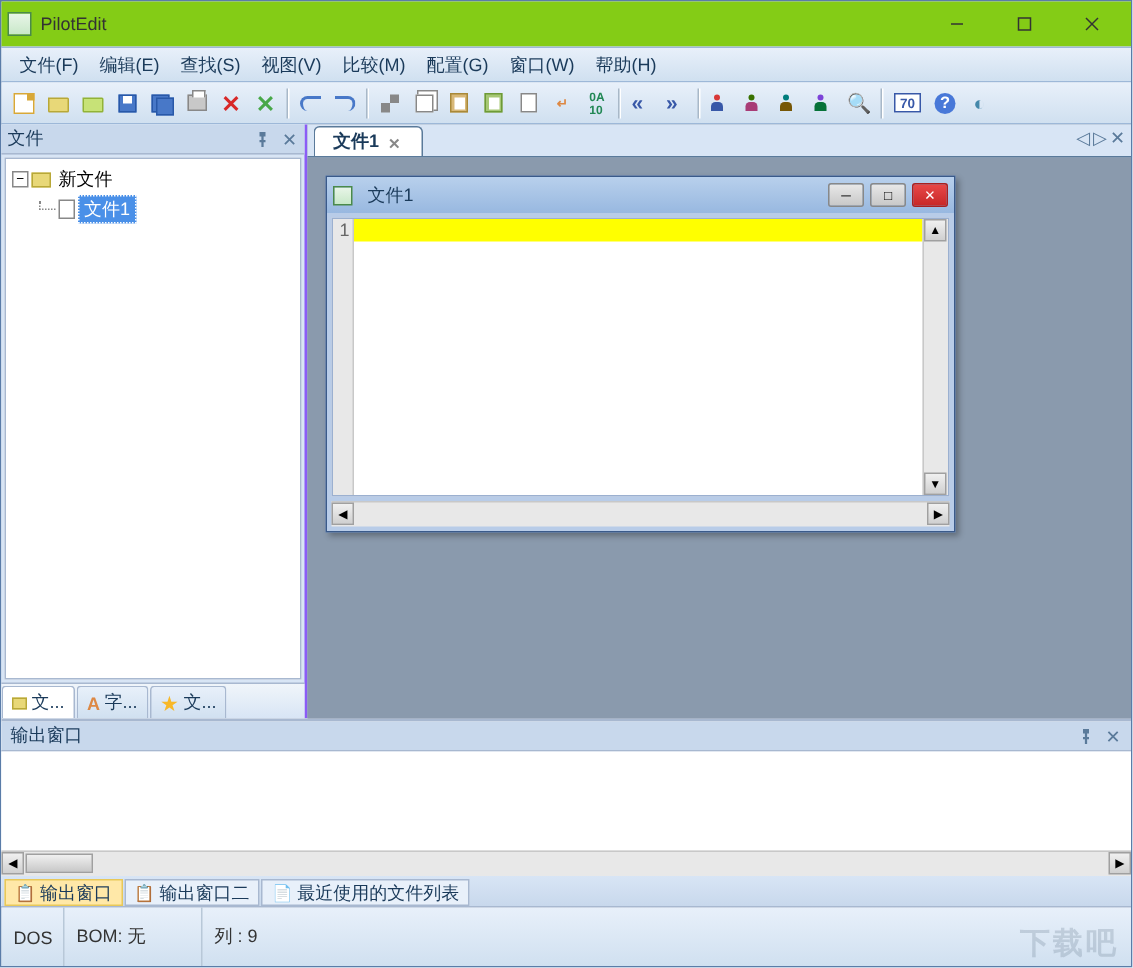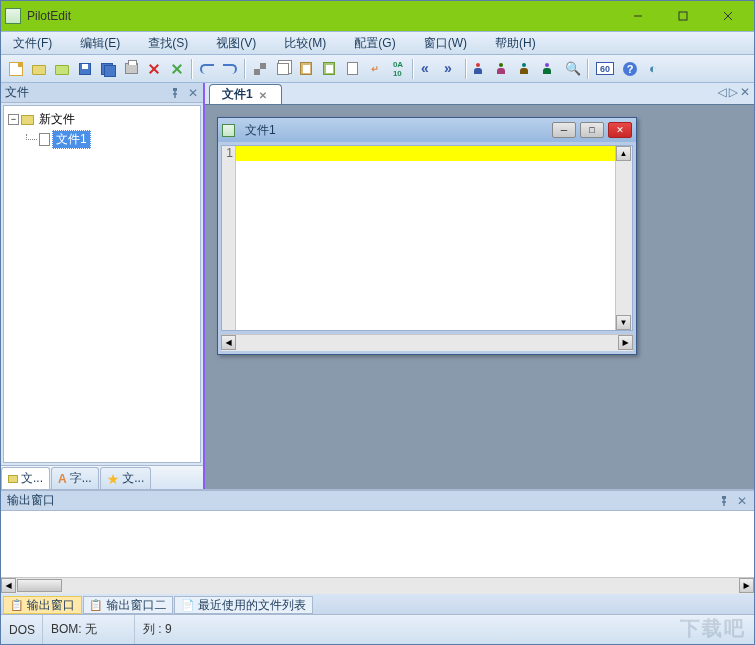--- a/index.html
+++ b/index.html
@@ -3,21 +3,21 @@
 <meta charset="utf-8">
 <style>
 *{box-sizing:border-box;margin:0;padding:0;font-family:"Microsoft YaHei","SimSun",sans-serif;font-size:12px;user-select:none}
 body{width:755px;height:645px;background:#fff;overflow:hidden}
 .window{width:755px;height:645px;border:1px solid #5a7ca8;display:flex;flex-direction:column;background:#fff}
 .titlebar{height:30px;background:#84cc16;display:flex;align-items:center;padding:0 4px}
 .app-icon{width:16px;height:16px;border:1px solid #4a8a4a;background:linear-gradient(#e8f5e8,#c8e8c8);margin-right:6px}
 .title-text{flex:1;color:#333}
 .win-controls{display:flex;gap:0}
 .win-btn{width:45px;height:28px;display:flex;align-items:center;justify-content:center;color:#333}
-.menubar{height:24px;background:linear-gradient(#e8f0fa,#d0e0f0);border-top:1px solid #9db8d8;border-bottom:1px solid #9db8d8;display:flex;align-items:center;padding:0 6px;gap:16px}
+.menubar{height:24px;background:linear-gradient(#e8f0fa,#d0e0f0);border-top:1px solid #9db8d8;border-bottom:1px solid #9db8d8;display:flex;align-items:center;padding:0 6px;gap:2px}
 .menu-item{padding:2px 6px;color:#1a3a5a}
 .toolbar{height:28px;background:linear-gradient(#e8f0fa,#d0e0f0);border-bottom:1px solid #9db8d8;display:flex;align-items:center;padding:0 4px;gap:1px}
 .tb-btn{width:22px;height:22px;display:flex;align-items:center;justify-content:center;border:1px solid transparent;position:relative}
 .tb-sep{width:2px;height:20px;border-left:1px solid #a8b8c8;border-right:1px solid #fff;margin:0 2px}
 .body-area{flex:1;display:flex;flex-direction:column;background:#d8e5f5}
 .upper{flex:1;display:flex;min-height:0}
 .sidebar{width:204px;background:#d8e5f5;border-right:2px solid #8b5cf6;display:flex;flex-direction:column}
 .side-header{height:20px;background:#c8d8ec;border-bottom:1px solid #a8b8d0;display:flex;align-items:center;padding:0 4px;color:#1a3a5a;position:relative}
 .tooltip{position:absolute;left:30px;top:1px;background:#ffffe8;border:1px solid #888;padding:1px 5px;font-size:12px;color:#333;z-index:10}
 .pin-icon{margin-left:auto;width:12px;height:12px;color:#5a7a9a}
@@ -49,21 +49,21 @@
 .vscroll{width:17px;background:#e8e8e8;border-left:1px solid #c8c8c8;position:relative}
 .scroll-btn{width:15px;height:15px;background:linear-gradient(#f0f0f0,#d0d0d0);border:1px solid #a0a0a0;position:absolute;display:flex;align-items:center;justify-content:center;font-size:8px}
 .hscroll{height:17px;background:#e8e8e8;border-top:1px solid #c8c8c8;margin:0 3px 3px 3px;position:relative}
 .output-panel{height:125px;background:#fff;border-top:2px solid #a8b8d0;display:flex;flex-direction:column}
 .output-header{height:20px;background:#c8d8ec;border-bottom:1px solid #a8b8d0;display:flex;align-items:center;padding:0 6px;color:#1a3a5a}
 .output-body{flex:1;background:#fff;overflow:auto}
 .output-hscroll{height:17px;background:#e8e8e8;position:relative;border-top:1px solid #c8c8c8}
 .output-tabs{height:20px;background:linear-gradient(#d8e5f5,#c8d8ec);display:flex;align-items:end;padding:0 2px}
 .output-tab{height:18px;padding:1px 6px;background:#e8f0fa;border:1px solid #a8b8d0;display:flex;align-items:center;gap:3px;font-size:11px;color:#1a3a5a;margin-right:1px}
 .output-tab.active{background:#ffe8a8;border-color:#e8c858}
-.statusbar{height:30px;background:linear-gradient(#e8f0fa,#d0e0f0);border-top:1px solid #a8b8d0;display:flex;align-items:center;position:relative}
+.statusbar{height:40px;background:linear-gradient(#e8f0fa,#d0e0f0);border-top:1px solid #a8b8d0;display:flex;align-items:center;position:relative}
 .status-cell{padding:0 8px;color:#333;border-right:1px solid #b8c8d8;height:100%;display:flex;align-items:center}
 .watermark{position:absolute;right:8px;bottom:2px;color:rgba(100,120,140,0.25);font-size:20px;font-weight:bold;letter-spacing:2px;pointer-events:none}
 
 .i-new{width:14px;height:14px;background:#fff;border:1px solid #d8a838;position:relative}
 .i-new:after{content:"";position:absolute;right:-1px;top:-1px;width:5px;height:5px;background:#d8a838}
 .i-open{width:14px;height:10px;background:#e8d878;border:1px solid #b8a838;border-radius:0 1px 1px 1px;margin-top:3px}
 .i-save{width:12px;height:12px;background:#4878c8;border:1px solid #2858a8;position:relative}
 .i-save:after{content:"";position:absolute;left:2px;top:0;width:6px;height:5px;background:#fff}
 .i-saveall{width:14px;height:12px;position:relative}
 .i-saveall:before,.i-saveall:after{content:"";position:absolute;width:10px;height:10px;background:#4878c8;border:1px solid #2858a8}
@@ -205,21 +205,21 @@
         <div class="i-people" style="filter:hue-rotate(180deg)"></div>
       </div>
     <div class="tb-btn">
         <div class="i-people" style="filter:hue-rotate(270deg)"></div>
       </div>
     <div class="tb-btn">
         <span style="font-size:13px">🔍</span>
       </div>
     <div class="tb-sep"></div>
     <div class="tb-btn" style="width:26px">
-        <div class="i-60">60</div>
+        <div class="i-60">70</div>
       </div>
     <div class="tb-btn">
         <div class="i-help">?</div>
       </div>
     <div class="tb-btn">
         <span style="font-size:13px;color:#48a">◐</span>
       </div>
   </div>
 
   <div class="body-area">

